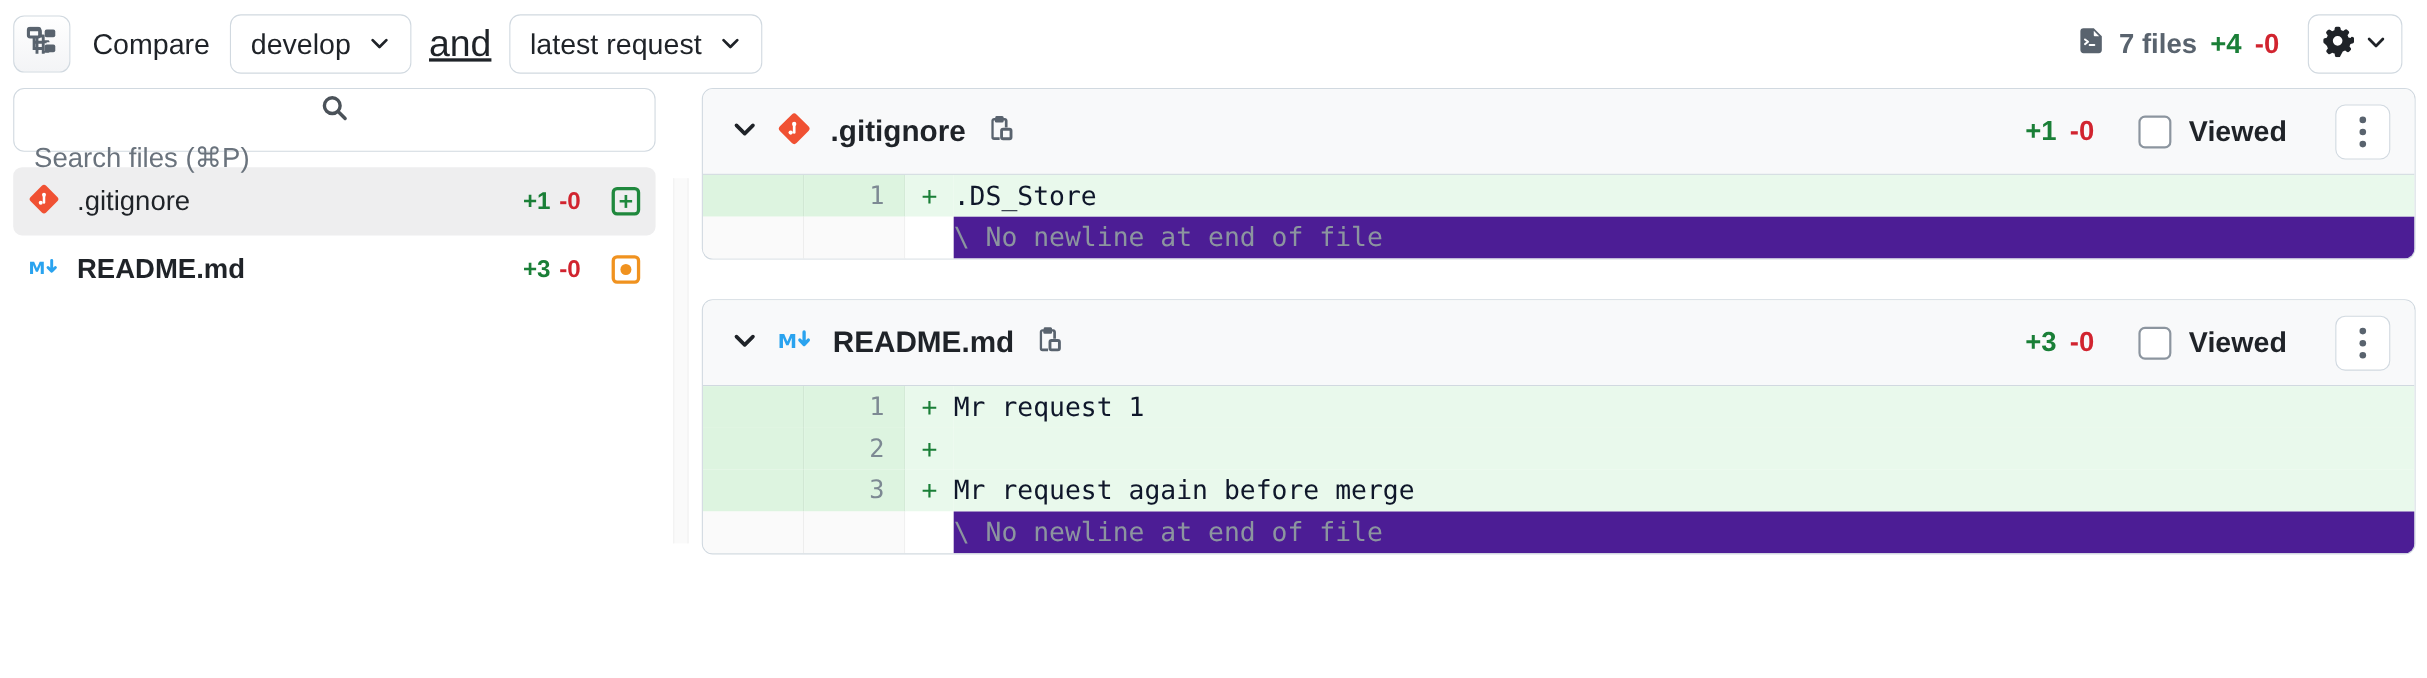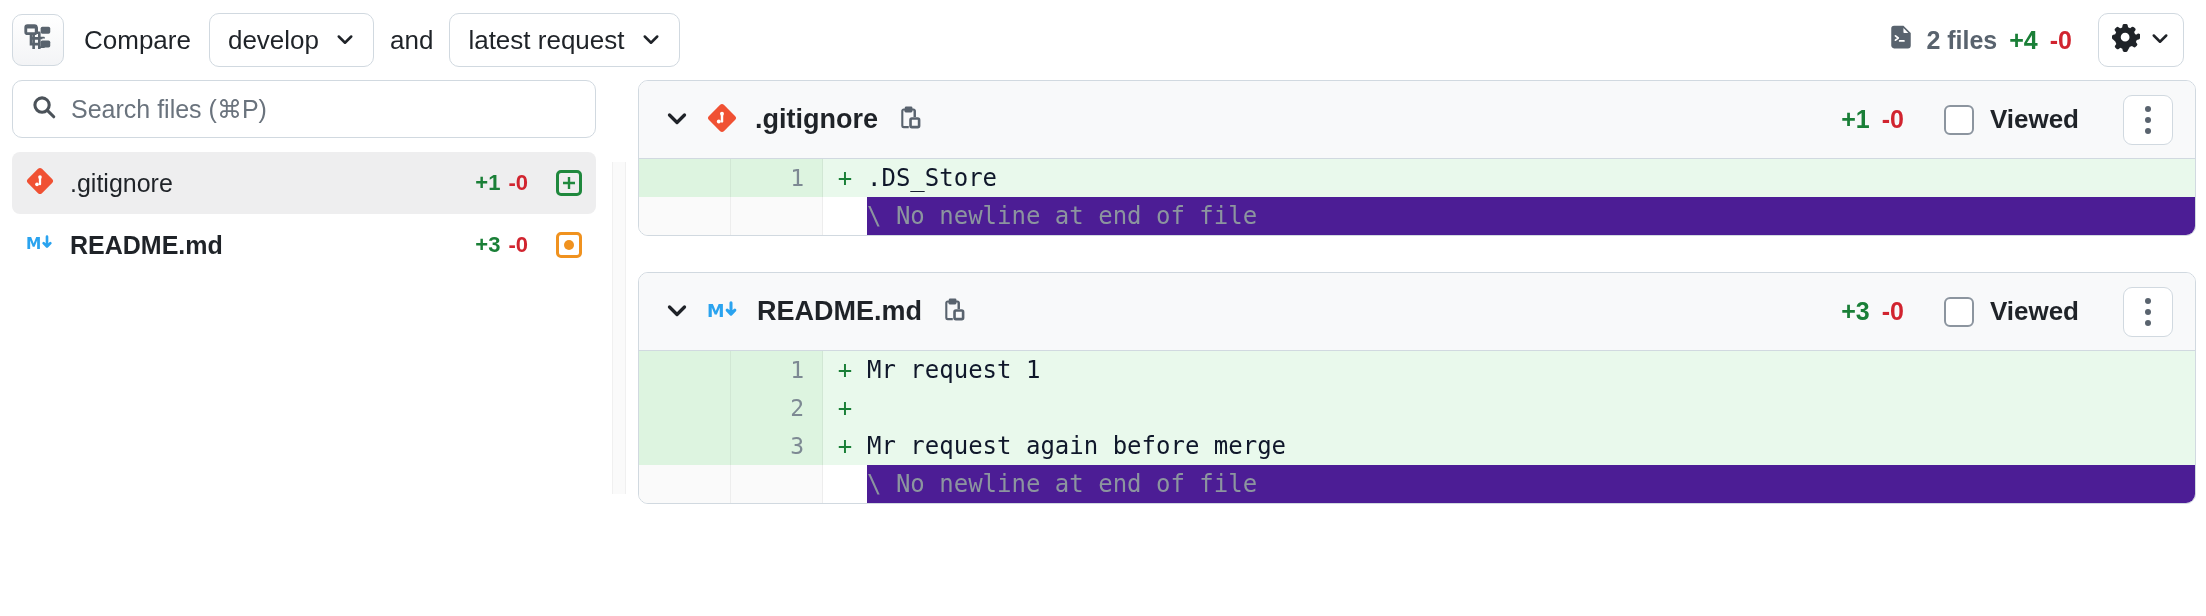--- a/index.html
+++ b/index.html
@@ -36,24 +36,25 @@
     box-sizing: border-box;
     flex: none;
   }
   .compare-label {
     font-size: 26px;
     margin: 0 18px 0 20px;
     color: #1f2328;
     white-space: nowrap;
   }
   .and-label {
-    font-size: 26px;
+    font-size: 34px;
     margin: 0 16px;
     color: #1f2328;
     white-space: nowrap;
+    text-decoration: underline;
   }
   .select-btn {
     height: 54px;
     border: 1px solid #d1d9e0;
     border-radius: 10px;
     background: #ffffff;
     display: flex;
     align-items: center;
     padding: 0 18px;
     box-sizing: border-box;
@@ -109,20 +110,21 @@
     height: 58px;
     border: 1px solid #d1d9e0;
     border-radius: 10px;
     background: #ffffff;
     display: flex;
     align-items: center;
     gap: 14px;
     padding: 4px 18px;
     box-sizing: border-box;
     margin-bottom: 14px;
+    flex-direction: column;
   }
   .search-input {
     border: none;
     outline: none;
     font-size: 25px;
     font-family: "Liberation Sans", sans-serif;
     color: #1f2328;
     background: transparent;
     width: 100%;
     padding: 0;
@@ -359,21 +361,21 @@
   <div class="spacer"></div>
 
   <div class="header-stats">
     <span>
       <svg width="26" height="26" viewBox="0 0 16 16" fill="#59636e" aria-hidden="true">
         <path d="M9.5 1H3.75A1.75 1.75 0 0 0 2 2.75v10.5c0 .966.784 1.75 1.75 1.75h8.5A1.75 1.75 0 0 0 14 13.25V5.5L9.5 1Zm0 1.5L12.5 5.5H10a.5.5 0 0 1-.5-.5V2.5Z"></path>
         <path d="M4.6 7.3l1.7 1.3-1.7 1.3" stroke="#ffffff" stroke-width="1.1" fill="none" stroke-linecap="round" stroke-linejoin="round"></path>
         <path d="M7.2 10.4h2.6" stroke="#ffffff" stroke-width="1.1" stroke-linecap="round"></path>
       </svg>
     </span>
-    <span class="files-count">2 files</span>
+    <span class="files-count">7 files</span>
     <span class="add-count">+4</span>
     <span class="del-count">-0</span>
   </div>
 
   <div class="gear-btn">
     <span>
       <svg width="28" height="28" viewBox="0 0 16 16" fill="#1f2328" aria-hidden="true">
         <path d="M8 0a1 1 0 0 1 1 .8l.18 1.06a5.6 5.6 0 0 1 1.2.5l.88-.63a1 1 0 0 1 1.29.1l.62.62a1 1 0 0 1 .1 1.29l-.63.88c.21.38.38.78.5 1.2l1.06.18A1 1 0 0 1 16 7v.9a1 1 0 0 1-.8 1l-1.06.18c-.12.42-.29.82-.5 1.2l.63.88a1 1 0 0 1-.1 1.29l-.62.62a1 1 0 0 1-1.29.1l-.88-.63c-.38.21-.78.38-1.2.5L9 15.2a1 1 0 0 1-1 .8h-.9a1 1 0 0 1-1-.8l-.18-1.06a5.6 5.6 0 0 1-1.2-.5l-.88.63a1 1 0 0 1-1.29-.1l-.62-.62a1 1 0 0 1-.1-1.29l.63-.88a5.6 5.6 0 0 1-.5-1.2L.8 9A1 1 0 0 1 0 8v-.9a1 1 0 0 1 .8-1l1.06-.18c.12-.42.29-.82.5-1.2l-.63-.88a1 1 0 0 1 .1-1.29l.62-.62a1 1 0 0 1 1.29-.1l.88.63c.38-.21.78-.38 1.2-.5L6 .8A1 1 0 0 1 7 0h1Zm-.5 5a2.5 2.5 0 1 0 0 5 2.5 2.5 0 0 0 0-5Z"></path>
       </svg>
     </span>

